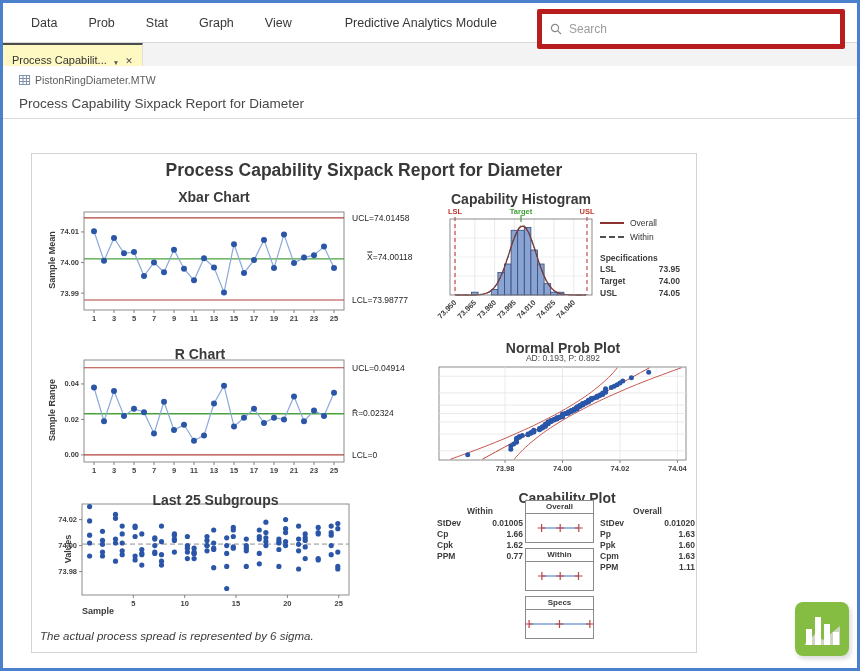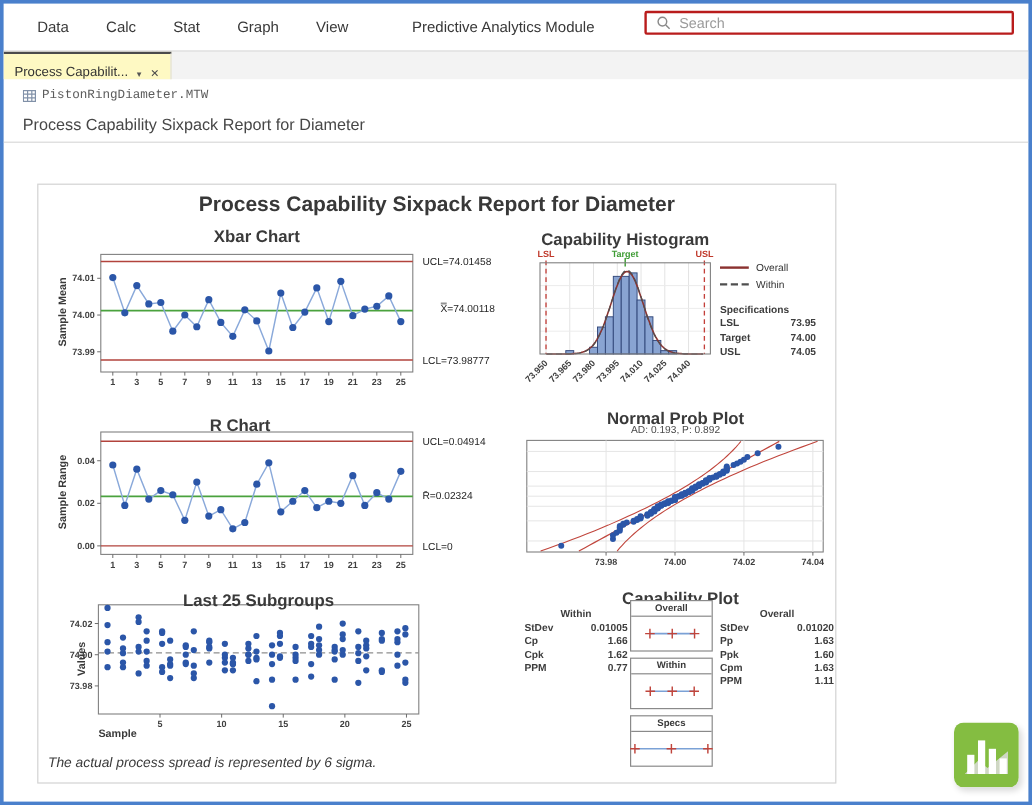--- a/index.html
+++ b/index.html
@@ -1,29 +1,29 @@
 <!DOCTYPE html>
 <html><head>
 <meta charset="utf-8">
 <style>
   html,body{margin:0;padding:0;background:#fff;font-family:"Liberation Sans",sans-serif;}
   .window{position:relative;width:854px;height:665px;border:3px solid #4a80cc;background:#fff;overflow:hidden;}
   
   .menubar{position:relative;height:40px;border-bottom:1px solid #d7d7d7;display:flex;align-items:center;padding-left:28px;box-sizing:border-box;}
   .menu-item{font-size:12.5px;color:#383838;margin-right:31px;white-space:nowrap;cursor:default;}
   .menu-item.pam{margin-left:22px;}
-  .searchbox{position:absolute;left:534px;right:12px;top:6px;height:20px;border:2px solid #b91c1c;border-radius:2px;display:flex;align-items:center;padding-left:8px;gap:7px;background:#fff;box-sizing:border-box;}
+  .searchbox{position:absolute;left:534px;right:12px;top:6px;height:40px;border:5px solid #b91c1c;border-radius:2px;display:flex;align-items:center;padding-left:8px;gap:7px;background:#fff;box-sizing:border-box;}
   .ph{font-size:12px;color:#9b9b9b;}
   
   .tabstrip{height:23px;background:#f3f3f3;display:flex;}
   .tab{display:inline-flex;align-items:flex-end;gap:6px;background:#fef9c3;border-top:2px solid #4b4b4b;border-right:1px solid #e0e0e0;padding:0 9px;font-size:11px;color:#333;box-sizing:border-box;}
   .tab-caret{font-size:6.5px;color:#555;}
   .tab-close{font-size:9px;color:#4a4a4a;}
   
-  .wsrow{display:flex;align-items:center;gap:5px;margin:8px 0 0 16px;font-size:10.5px;color:#5c5c5c;font-family:Liberation Mono, monospace;}
+  .wsrow{display:flex;align-items:center;gap:5px;margin:8px 0 0 16px;font-size:10.5px;color:#5c5c5c;}
   .heading{margin:10px 0 7px 16px;font-size:13.5px;color:#474747;}
   .rule{border-top:1px solid #d9d9d9;height:0;}
   
   .page{position:absolute;left:28px;top:150px;width:664px;height:498px;border:1px solid #d3d3d3;background:#fff;}
   .page-title{position:absolute;left:0;right:0;top:6px;text-align:center;font-size:17.5px;font-weight:bold;color:#383838;}
   .panel{position:absolute;}
   .panel svg{position:absolute;left:0;top:0;overflow:visible;}
   .ctitle{position:absolute;text-align:center;font-size:14px;font-weight:bold;color:#3a3a3a;white-space:nowrap;}
   .csub{position:absolute;text-align:center;font-size:8.5px;color:#4a4a4a;}
   .anno{position:absolute;font-size:8.5px;color:#262626;white-space:nowrap;}
@@ -49,21 +49,21 @@
   .appicon{position:absolute;right:8px;bottom:12px;width:54px;height:54px;box-shadow:2px 3px 5px rgba(0,0,0,0.15);border-radius:8px;}
   svg text.tick{font-size:7.5px;font-weight:bold;fill:#3f3f3f;font-family:"Liberation Sans",sans-serif;}
 </style>
 </head>
 <body>
 
 <div class="window">
 
   <div class="menubar">
     <div class="menu-item">Data</div>
-    <div class="menu-item">Calc</div>
+    <div class="menu-item">Prob</div>
     <div class="menu-item">Stat</div>
     <div class="menu-item">Graph</div>
     <div class="menu-item">View</div>
     <div class="menu-item pam">Predictive Analytics Module</div>
     <div class="searchbox">
       <svg width="12" height="12">
         <circle cx="5" cy="5" r="3.6" fill="none" stroke="#8a8a8a" stroke-width="1.2"></circle>
         <line x1="7.8" y1="7.8" x2="11" y2="11" stroke="#8a8a8a" stroke-width="1.2"></line>
       </svg>
       <span class="ph">Search</span>

